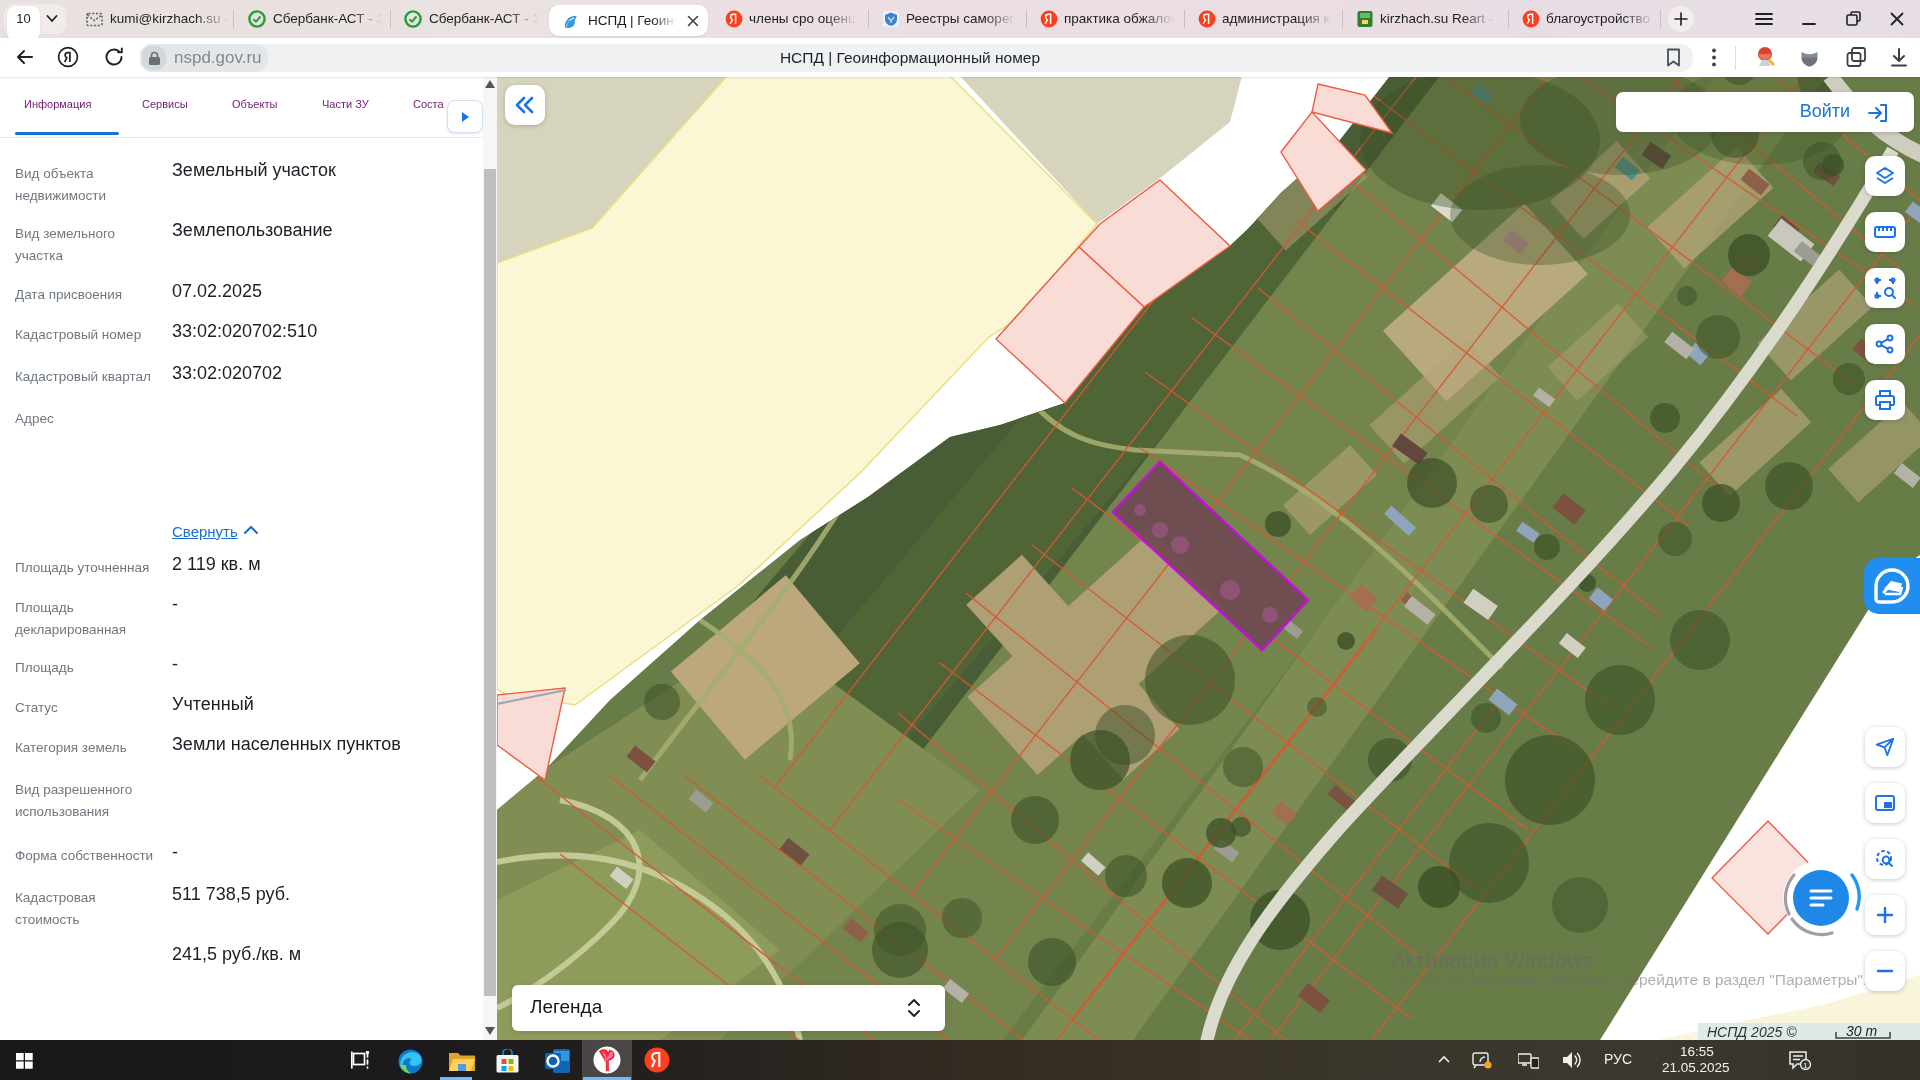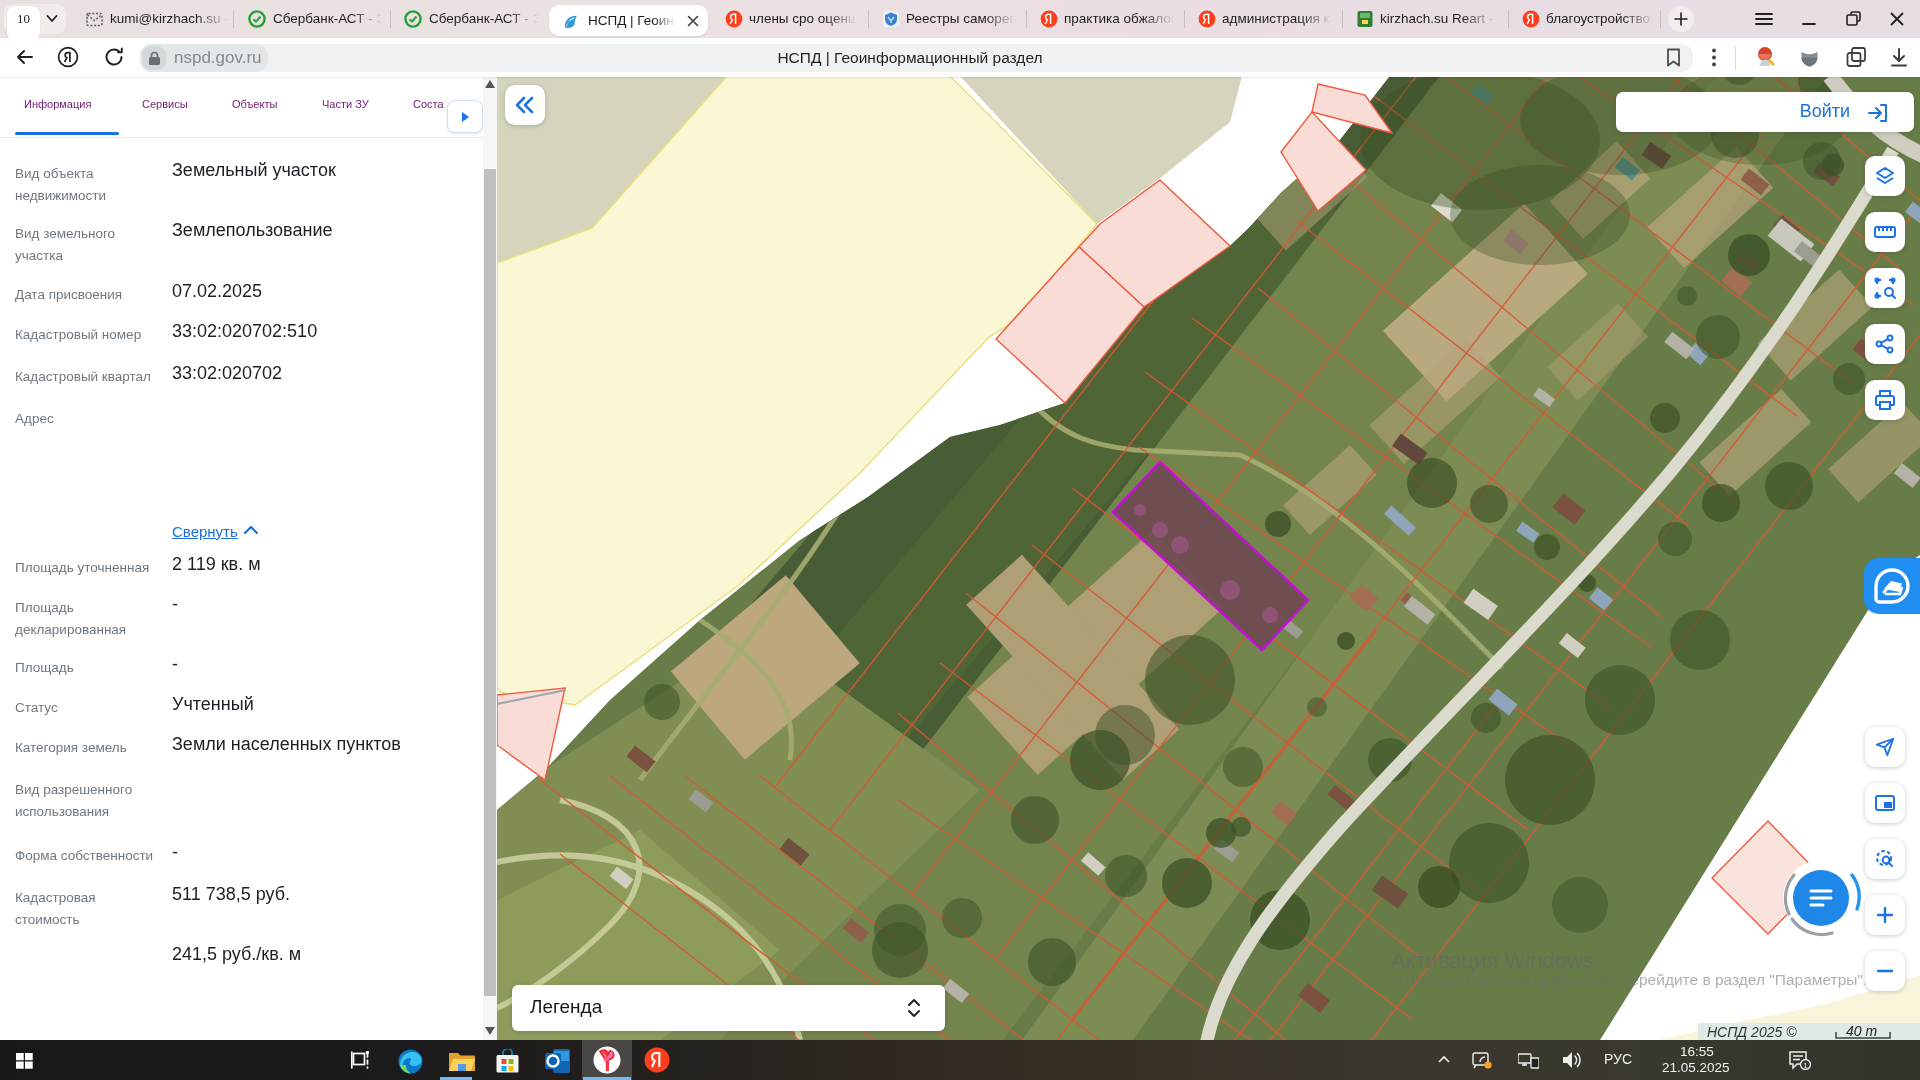--- a/index.html
+++ b/index.html
@@ -354,21 +354,21 @@
   <path d="M17 65 A36 36 0 0 1 22 26" fill="none" stroke="#9aa0a6" stroke-width="3.2" stroke-linecap="round"></path>
   <path d="M20 70 A36 36 0 0 0 60 84" fill="none" stroke="#9aa0a6" stroke-width="3.2" stroke-linecap="round"></path>
   <path d="M80 26 A36 36 0 0 1 85 60" fill="none" stroke="#2196f3" stroke-width="3.4" stroke-linecap="round"></path>
   <circle cx="49" cy="49" r="28" fill="#1f87e8"></circle>
   <path d="M39 42 h20 M39 49 h20 M39 56 h12" stroke="#fff" stroke-width="3" stroke-linecap="round"></path>
   <path d="M39 59 l-4 8 9 -4 Z" fill="#1f87e8"></path>
 </svg>
 
 <div class="abs" style="left:1698px;top:1023px;width:222px;height:17px;background:#dfe9e6;font-style:italic;">
   <span style="position:absolute;left:9px;top:1px;font-size:14px;color:#333;">НСПД 2025 ©</span>
-  <span style="position:absolute;left:148px;top:0px;font-size:14px;color:#222;">40 m</span>
+  <span style="position:absolute;left:148px;top:0px;font-size:14px;color:#222;">30 m</span>
   <svg style="position:absolute;left:136px;top:7px" width="58" height="10" viewBox="0 0 58 10">
       <path d="M2 2 v6 h54 v-6" fill="none" stroke="#3c4043" stroke-width="1.5"></path>
     </svg>
 </div>
 
 <div id="panel">
   <span class="ptab" style="left:24px;">Информация</span>
   <span class="ptab" style="left:142px;">Сервисы</span>
   <span class="ptab" style="left:232px;">Объекты</span>
   <span class="ptab" style="left:322px;">Части ЗУ</span>
@@ -419,21 +419,21 @@
   <svg width="10" height="8" viewBox="0 0 10 8" style="position:absolute;left:2px;top:4px;">
       <path d="M5 0 L10 8 H0 Z" fill="#555"></path>
     </svg>
   <svg width="10" height="8" viewBox="0 0 10 8" style="position:absolute;left:2px;top:951px;">
       <path d="M5 8 L10 0 H0 Z" fill="#555"></path>
     </svg>
 </div>
 
 <div id="tabbar">
   <div style="position:absolute;left:4px;top:4px;width:62px;height:30px;background:#f1ebea;border-radius:9px;"></div>
-  <div style="position:absolute;left:7px;top:6px;width:33px;height:34px;background:#fff;border-radius:7px;box-shadow:0 0 1px rgba(0,0,0,0.25);text-align:center;font-size:13px;color:#202124;line-height:26px;font-family:Liberation Serif, serif;">10</div>
+  <div style="position:absolute;left:7px;top:6px;width:33px;height:34px;background:#fff;border-radius:7px;box-shadow:0 0 1px rgba(0,0,0,0.25);text-align:center;font-size:13px;color:#202124;line-height:26px;">10</div>
   <svg style="position:absolute;left:46px;top:14px" width="12" height="10" viewBox="0 0 12 10" fill="none" stroke="#202124" stroke-width="1.8" stroke-linecap="round">
       <path d="M1.5 2 L6 7 L10.5 2"></path>
     </svg>
 
   <svg style="position:absolute;left:86px;top:11px" width="17" height="17" viewBox="0 0 17 17" fill="none" stroke="#5f6368" stroke-width="1.6" stroke-dasharray="2.1 1.6">
       <rect x="1" y="2.5" width="15" height="12" rx="1.5"></rect>
       <path d="M1.5 4 L8.5 9.5 L15.5 4" stroke-dasharray="2 1.7"></path>
     </svg>
   <span class="tabtxt fade" style="left:110px;width:122px;">kumi@kirzhach.su -</span>
   <div class="tsep" style="left:233px;"></div>
@@ -531,21 +531,21 @@
 <div id="smartline">
     <div id="domainchip">
       <div id="lockbox"></div>
     </div>
   </div>
 <svg style="position:absolute;left:148px;top:51px" width="13" height="15" viewBox="0 0 13 15" fill="#697077">
     <rect x="1" y="6" width="11" height="8" rx="1.6"></rect>
     <path d="M3.5 6 V4.5 a3 3 0 0 1 6 0 V6" fill="none" stroke="#697077" stroke-width="1.7"></path>
   </svg>
 <span style="position:absolute;left:174px;top:44px;font-size:17px;color:#7f8a93;line-height:28px;">nspd.gov.ru</span>
-<div id="pagetitle">НСПД | Геоинформационный раздел</div>
+<div id="pagetitle">НСПД | Геоинформационный номер</div>
 <svg style="position:absolute;left:1666px;top:48px" width="15" height="19" viewBox="0 0 15 19" fill="none" stroke="#494e53" stroke-width="1.8" stroke-linejoin="round">
     <path d="M2 1.5 h11 v16 l-5.5 -4 -5.5 4 Z"></path>
   </svg>
 <svg style="position:absolute;left:1711px;top:47px" width="6" height="21" viewBox="0 0 6 21" fill="#3c4043">
     <circle cx="3" cy="3.5" r="1.9"></circle>
     <circle cx="3" cy="10.5" r="1.9"></circle>
     <circle cx="3" cy="17.5" r="1.9"></circle>
   </svg>
 <div style="position:absolute;left:1735px;top:46px;width:1px;height:24px;background:#dadce0;"></div>
 <svg style="position:absolute;left:1754px;top:45px" width="26" height="26" viewBox="0 0 26 26">

